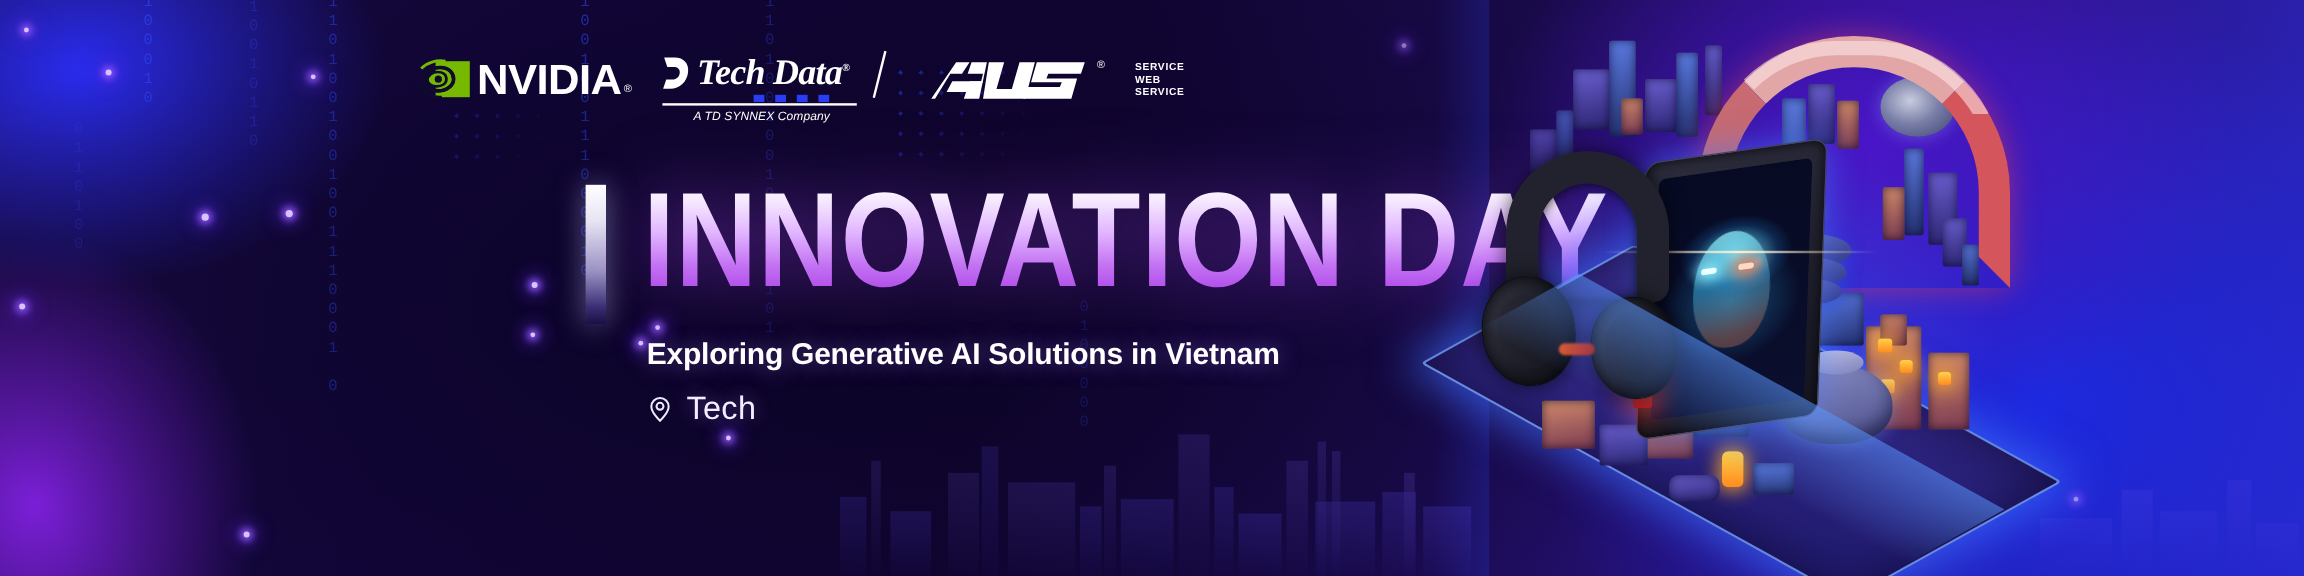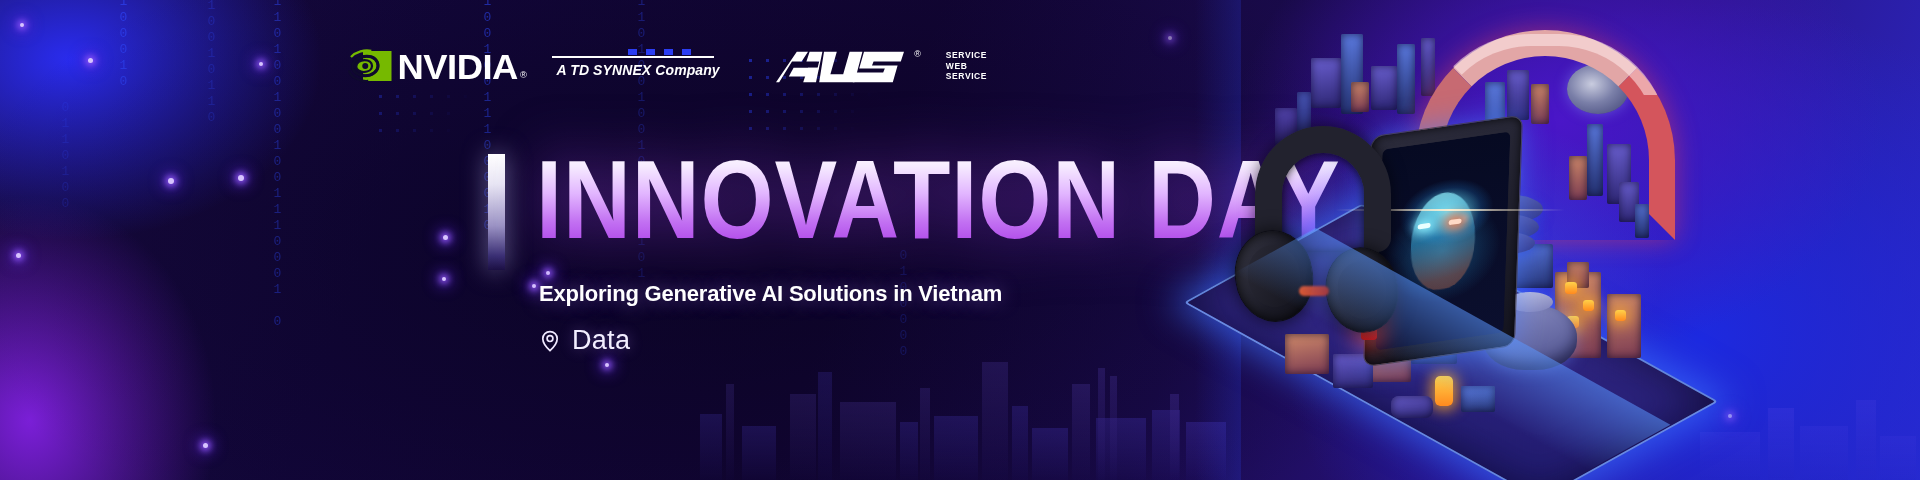--- a/index.html
+++ b/index.html
@@ -58,22 +58,22 @@
   .td-main{display:flex;align-items:center;gap:5px;}
   .td-d{width:26px;height:30px;}
   .td-word{font-family:"Liberation Serif",serif;font-style:italic;font-weight:700;
     font-size:30px;color:#fff;letter-spacing:-.6px;line-height:1;white-space:nowrap;}
   .td-word .sup{font-size:9px;vertical-align:super;font-style:normal;}
   .td-slash{position:absolute;right:-14px;top:2px;width:2px;height:40px;background:#fff;
     transform:rotate(14deg);}
   .td-ul{position:relative;margin-top:3px;height:9px;width:166px;}
   .td-ul:after{content:"";position:absolute;left:2px;top:7px;width:162px;height:2px;background:#fff;}
   .td-sq{position:absolute;top:0;width:9px;height:6px;background:#2b3df2;}
-  .td-tag{font-family:"Liberation Sans",sans-serif;font-style:italic;font-weight:700;
-    font-size:14px;color:#fff;margin-top:4px;text-align:right;width:170px;letter-spacing:.1px;}
+  .td-tag{font-family:"Liberation Sans",sans-serif;font-style:italic;font-weight:400;
+    font-size:10px;color:#fff;margin-top:4px;text-align:center;width:170px;letter-spacing:.1px;}
 
   .asus{position:relative;margin-right:34px;padding-top:10px;}
   .asus-svg{width:136px;height:34px;display:block;}
   .asus-reg{position:absolute;right:-9px;top:9px;font-size:9px;color:#fff;}
 
   .tws{display:flex;align-items:flex-end;gap:6px;padding-top:10px;position:relative;}
   .tws-mark{position:relative;width:96px;height:44px;}
   .tws-txt{font-family:"Liberation Sans",sans-serif;font-weight:700;font-size:8.5px;
     line-height:10.5px;color:#fff;letter-spacing:.6px;padding-bottom:4px;}
 
@@ -93,21 +93,21 @@
 
   .innov{position:absolute;left:536px;top:148px;
     font-family:"Liberation Sans",sans-serif;font-weight:700;font-size:112px;
     line-height:.92;letter-spacing:1px;white-space:nowrap;
     transform:scaleX(.84);transform-origin:left top;
     background:linear-gradient(180deg,#ffffff 0%,#f6eaff 18%,#e2b6ff 44%,#c270f2 72%,#a93ce6 100%);
     -webkit-background-clip:text;background-clip:text;color:transparent;
     filter:drop-shadow(0 0 30px rgba(170,70,245,.5));}
 
   .subtitle{position:absolute;left:539px;top:281px;
-    font-family:"Liberation Sans",sans-serif;font-weight:700;font-size:22px;
+    font-family:"Liberation Sans",sans-serif;font-weight:700;font-size:25px;
     color:#ffffff;letter-spacing:-.2px;white-space:nowrap;
     text-shadow:0 0 18px rgba(180,140,255,.5);}
 
   .meta{position:absolute;left:538px;top:325px;display:flex;align-items:center;gap:0;}
   .meta-item{display:flex;align-items:center;gap:10px;}
   .meta-item.date{margin-left:66px;}
   .meta-ico{width:24px;height:24px;flex:0 0 24px;}
   .meta-txt{font-family:"Liberation Sans",sans-serif;font-weight:400;font-size:27px;
     color:#f2eeff;letter-spacing:.3px;white-space:nowrap;
     text-shadow:0 0 14px rgba(170,140,255,.45);}
@@ -286,20 +286,27 @@
         </g>
         <path d="M22 16c6 0 10 3 10 8s-5 8-11 8c-5 0-10-3-10-7 0-5 5-9 11-9z" fill="#76B900" stroke="#0f0a2e" stroke-width="3"></path>
         <circle cx="23" cy="24" r="4" fill="#0f0a2e"></circle>
         <path d="M1 30c3 9 14 15 26 14" fill="none" stroke="#0f0a2e" stroke-width="3.2"></path>
         <path d="M4 12C11 5 22 2 31 4" fill="none" stroke="#76B900" stroke-width="3.2"></path>
       </svg>
       <div class="nv-word"><span>NVIDIA</span><span class="reg">®</span></div>
     </div>
 
     <div class="td">
+      <div class="td-main">
+        <svg class="td-d" viewBox="0 0 30 34">
+          <path d="M4 2h10c9 0 14 6 13 14-1 9-8 16-17 16H3l3-9h6c4 0 7-3 7-7 0-3-2-5-6-5H7z" fill="#fff"></path>
+        </svg>
+        <div class="td-word"><span>Tech Data</span><span class="sup">®</span></div>
+        <div class="td-slash"></div>
+      </div>
       <div class="td-ul">
         <div class="td-sq" style="left:78px;"></div>
         <div class="td-sq" style="left:96px;"></div>
         <div class="td-sq" style="left:114px;"></div>
         <div class="td-sq" style="left:132px;"></div>
       </div>
       <div class="td-tag">A TD SYNNEX Company</div>
     </div>
 
     <div class="asus">
@@ -331,21 +338,21 @@
   <div class="innov">INNOVATION DAY</div>
 
   <div class="subtitle">Exploring Generative AI Solutions in Vietnam</div>
 
   <div class="meta">
     <div class="meta-item">
       <svg class="meta-ico" viewBox="0 0 24 24">
         <path d="M12 2.6c-4 0-7.2 3.2-7.2 7.1 0 5.2 7.2 12 7.2 12s7.2-6.8 7.2-12c0-3.9-3.2-7.1-7.2-7.1z" fill="none" stroke="#efe9ff" stroke-width="1.7"></path>
         <circle cx="12" cy="9.6" r="2.9" fill="none" stroke="#efe9ff" stroke-width="1.7"></circle>
       </svg>
-      <span class="meta-txt">Data</span>
+      <span class="meta-txt">Tech</span>
     </div>
   </div>
 
   <div class="art">
     <div class="art-glow"></div>
 
     <div>
       <div class="tower" style="left:96px;top:54px;width:30px;height:50px;"></div>
       <div class="tower cool" style="left:126px;top:30px;width:22px;height:80px;"></div>
       <div class="tower" style="left:156px;top:62px;width:26px;height:44px;"></div>

